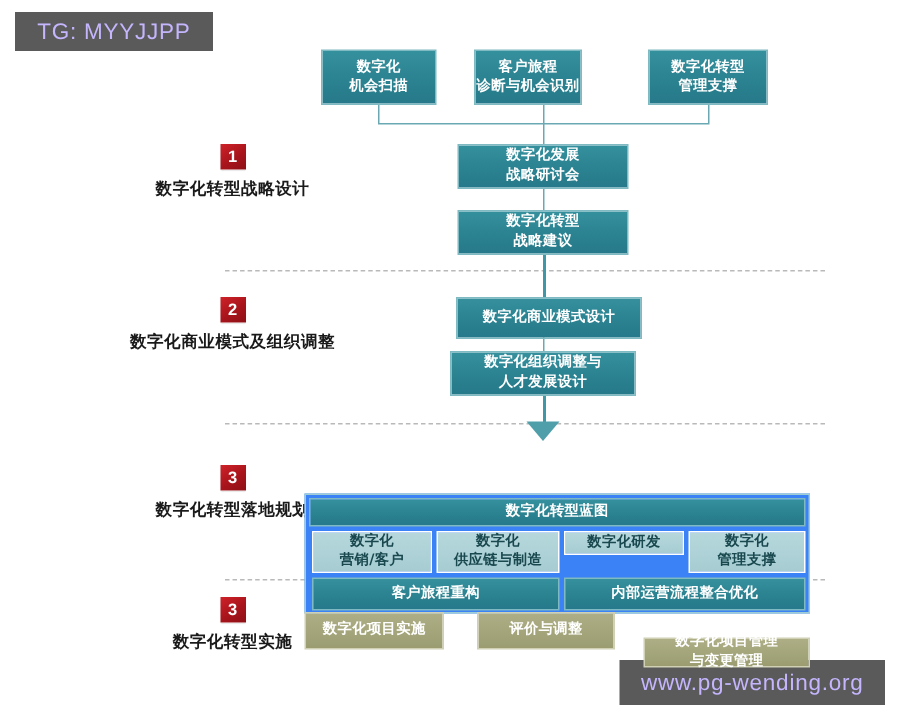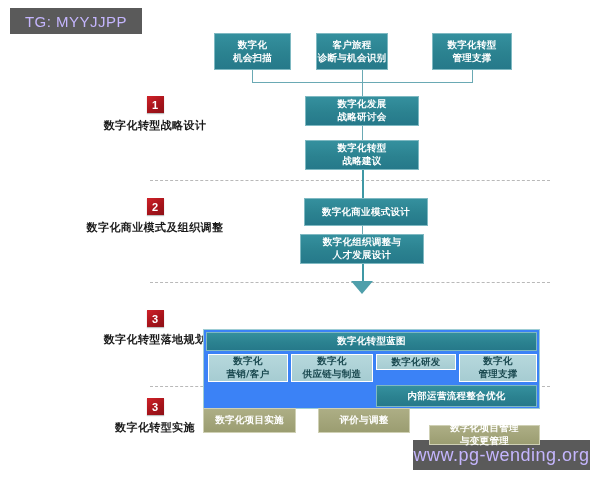--- a/index.html
+++ b/index.html
@@ -16,21 +16,21 @@
   .watermark{
     position:absolute;
     background:#5a5a5a;
     color:#c4b5fd;
     font-size:14px;
     letter-spacing:.5px;
     display:flex;align-items:center;justify-content:center;
     font-family:"Liberation Sans",sans-serif;
   }
   #wm-top{left:10px;top:8px;width:132px;height:26px;font-size:15px;}
-  #wm-bottom{left:413px;top:440px;width:177px;height:30px;font-size:18px;}
+  #wm-bottom{left:413px;top:440px;width:177px;height:30px;font-size:15px;}
 
   
   .sec-label{position:absolute;text-align:center;}
   .badge{
     width:17px;height:17px;margin:0 auto 5px auto;
     background:linear-gradient(145deg,#cf2229 0%,#a8141b 55%,#8d1016 100%);
     color:#ffffff;font-size:11px;font-weight:bold;
     display:flex;align-items:center;justify-content:center;
     font-family:"Liberation Sans",sans-serif;
     box-shadow:0 1px 1px rgba(0,0,0,.25);
@@ -185,20 +185,23 @@
       <span>供应链与制造</span>
     </div>
     <div class="box box-light" style="left:172px;top:24px;width:80px;height:16px;position:absolute">
       <span>数字化研发</span>
     </div>
     <div class="box box-light" style="left:255px;top:24px;width:78px;height:28px;position:absolute">
       <span>数字化</span>
       <span>管理支撑</span>
     </div>
 
+    <div class="box" style="left:4px;top:55px;width:165px;height:22px;position:absolute">
+      <span>客户旅程重构</span>
+    </div>
     <div class="box" style="left:172px;top:55px;width:161px;height:22px;position:absolute">
       <span>内部运营流程整合优化</span>
     </div>
   </div>
 
   <div class="box box-olive" style="left:203px;top:408px;width:93px;height:25px">
     <span>数字化项目实施</span>
   </div>
   <div class="box box-olive" style="left:318px;top:408px;width:92px;height:25px">
     <span>评价与调整</span>

